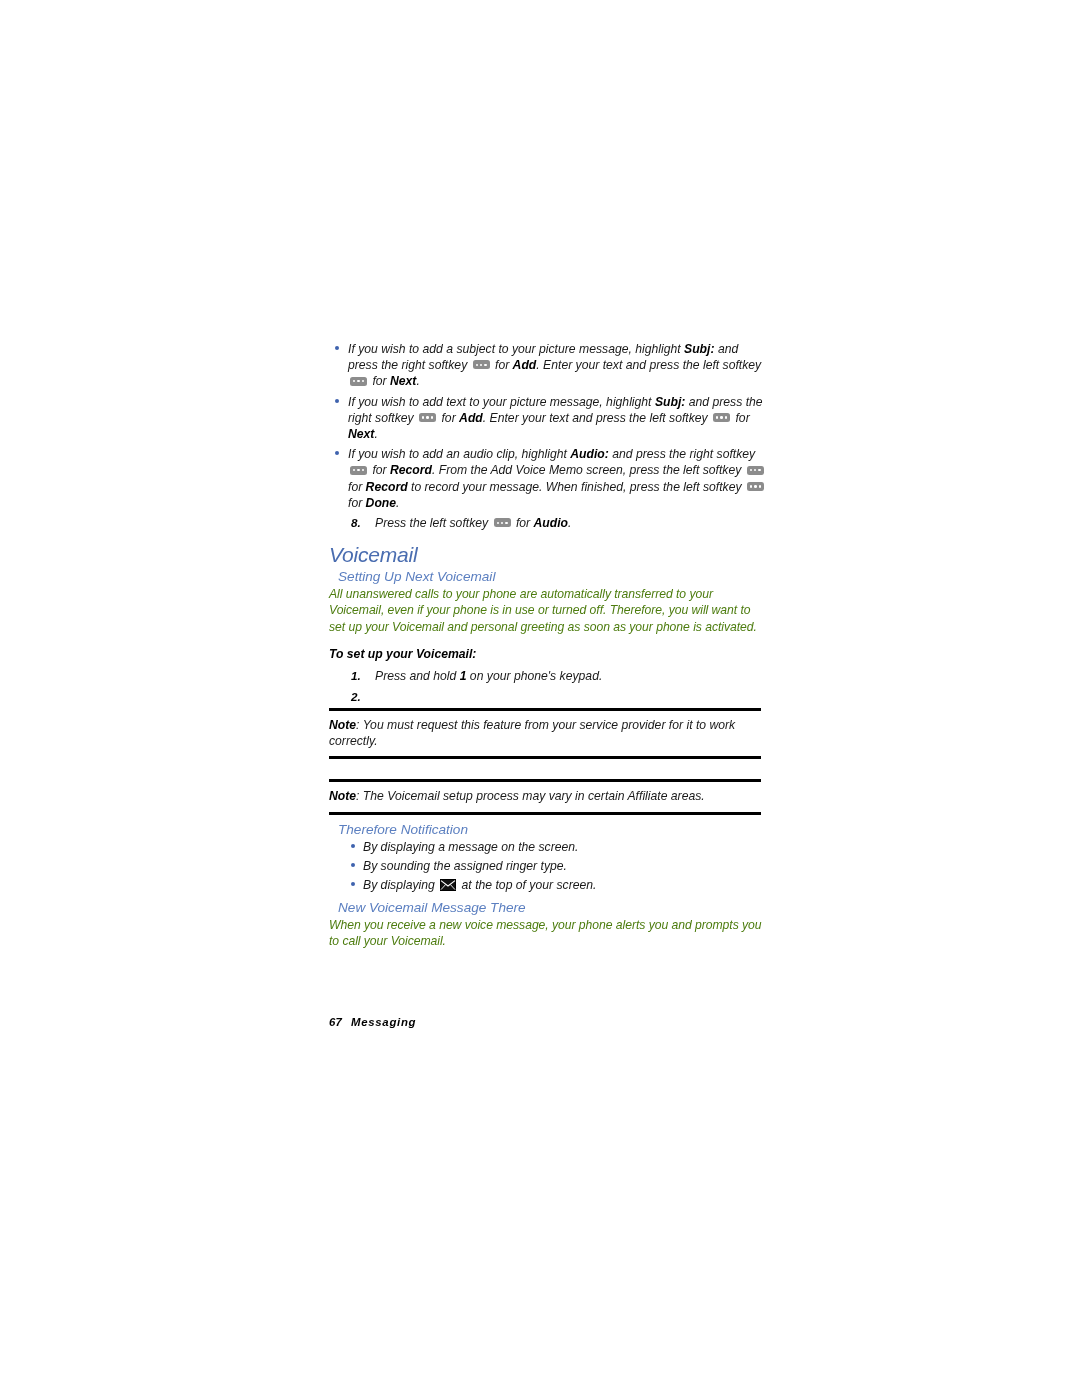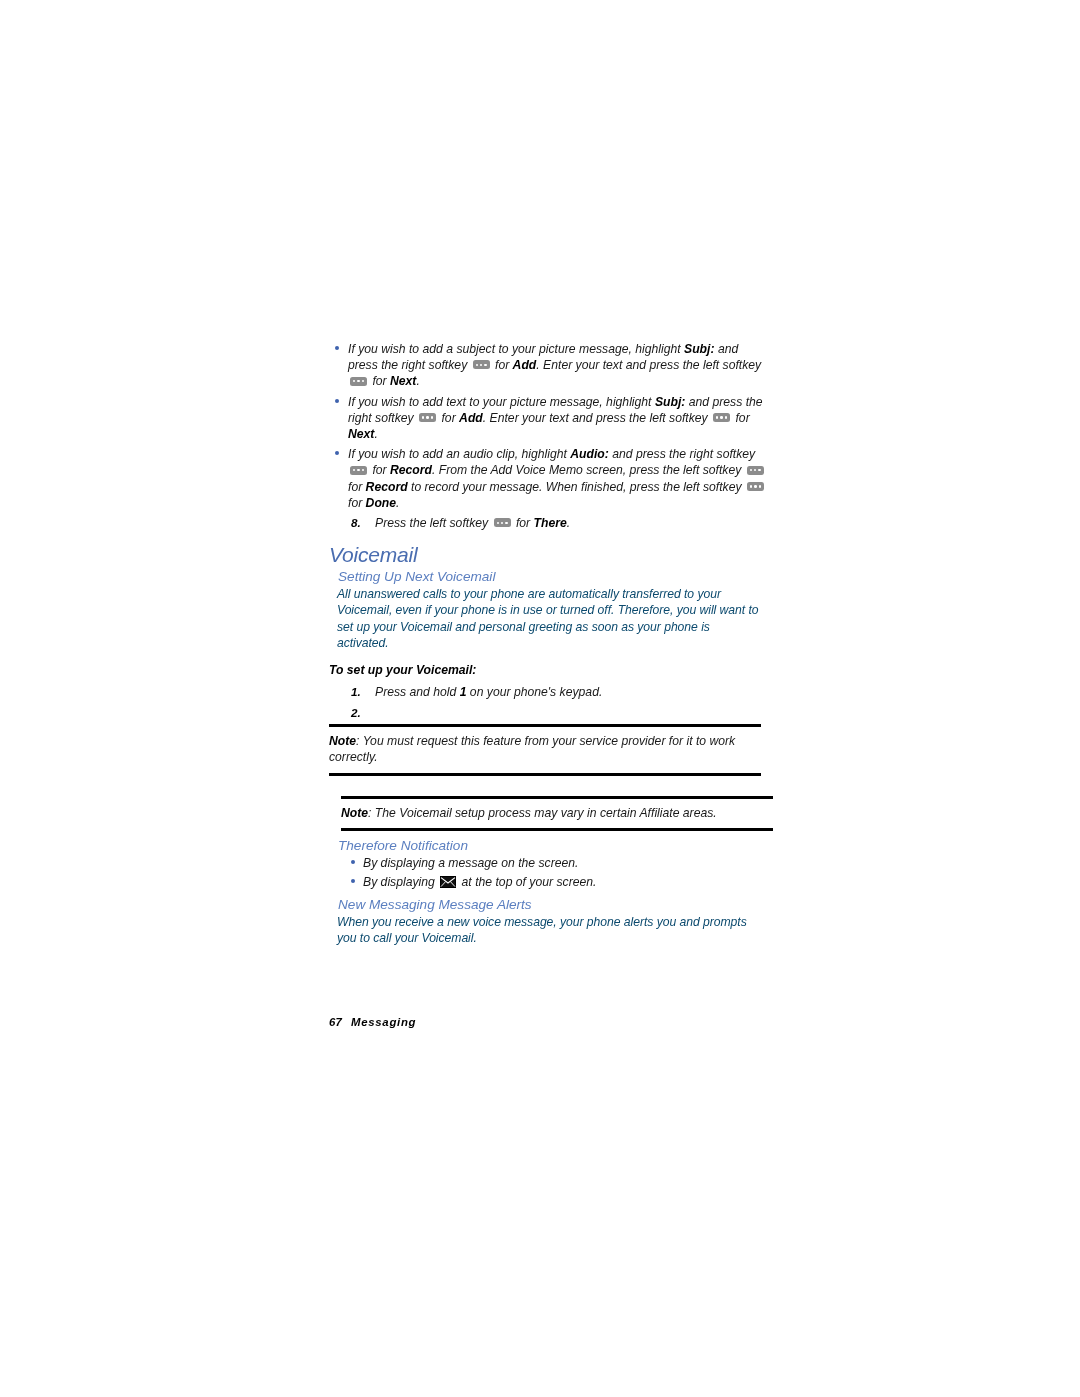--- a/index.html
+++ b/index.html
@@ -26,22 +26,22 @@
     position: absolute;
     left: 313px;
     top: 341px;
     width: 440px;
   }
 
   
   .body-text {
     font-size: 12.2px;
     line-height: 16.2px;
-    color: #0c4a6e;
-    margin: 8px;
+    color: #4d7c0f;
+    margin: 0;
     letter-spacing: -0.05px;
   }
   b, .b { font-weight: bold; color: #000; }
 
   
   .bullet-list { margin: 0; padding: 0; list-style: none; }
   .bullet-item {
     position: relative;
     padding-left: 19px;
     margin-bottom: 4px;
@@ -148,21 +148,21 @@
     height: 3px;
     background: #000000;
     width: 432px;
   }
   .note .note-body {
     padding: 6px 0 7px 0;
     font-size: 12.2px;
     line-height: 16.2px;
     color: #1a1a1a;
   }
-  .note.second { margin-top: 20px; margin-left: 12px; }
+  .note.second { margin-top: 20px; }
   .para-tight { margin-top: 0px; }
 
   
   .footer {
     position: absolute;
     left: 313px;
     top: 1016px;
     font-size: 11.4px;
     font-weight: bold;
     color: #000;
@@ -191,21 +191,21 @@
         <span class="rich">If you wish to add text to your picture message, highlight <b>Subj:</b> and press the right softkey <span class="softkey"><i></i><i></i><i></i></span> for <b>Add</b>. Enter your text and press the left softkey <span class="softkey"><i></i><i></i><i></i></span> for <b>Next</b>.</span>
       </li>
       <li class="bullet-item">
         <span class="dot"></span>
         <span class="rich">If you wish to add an audio clip, highlight <b>Audio:</b> and press the right softkey <span class="softkey"><i></i><i></i><i></i></span> for <b>Record</b>. From the Add Voice Memo screen, press the left softkey <span class="softkey"><i></i><i></i><i></i></span> for <b>Record</b> to record your message. When finished, press the left softkey <span class="softkey"><i></i><i></i><i></i></span> for <b>Done</b>.</span>
       </li>
     </ul>
 
     <div class="num-item step8">
       <span class="num">8.</span>
-      <span class="rich">Press the left softkey <span class="softkey"><i></i><i></i><i></i></span> for <b>There</b>.</span>
+      <span class="rich">Press the left softkey <span class="softkey"><i></i><i></i><i></i></span> for <b>Audio</b>.</span>
     </div>
 
     <h1 class="h1">Voicemail</h1>
     <h2 class="h2">Setting Up Next Voicemail</h2>
     <p class="body-text para-tight">All unanswered calls to your phone are automatically transferred to your Voicemail, even if your phone is in use or turned off. Therefore, you will want to set up your Voicemail and personal greeting as soon as your phone is activated.</p>
 
     <div class="lead-bold">To set up your Voicemail:</div>
 
     <div class="num-item">
       <span class="num">1.</span>
@@ -226,32 +226,36 @@
       <div class="note-body rich"><b>Note</b>: The Voicemail setup process may vary in certain Affiliate areas.</div>
       <div class="rule"></div>
     </div>
 
     <h2 class="h2 spaced">Therefore Notification</h2>
 
     <ul class="bullet-list notif-bullets">
       <li class="bullet-item">
         <span class="dot"></span>
         <span class="rich">By displaying a message on the screen.</span>
+      </li>
+      <li class="bullet-item">
+        <span class="dot"></span>
+        <span class="rich">By sounding the assigned ringer type.</span>
       </li>
       <li class="bullet-item">
         <span class="dot"></span>
         <span class="rich">By displaying <span class="envelope"><svg width="16" height="12" viewBox="0 0 16 12" xmlns="http://www.w3.org/2000/svg">
                 <rect x="0.5" y="0.5" width="15" height="11" fill="#111" stroke="#000"></rect>
                 <path d="M1 1.6 L8 7 L15 1.6" fill="none" stroke="#fff" stroke-width="1.1"></path>
                 <path d="M1 10.6 L5.6 5.6 M15 10.6 L10.4 5.6" fill="none" stroke="#fff" stroke-width="0.9"></path>
               </svg></span> at the top of your screen.</span>
       </li>
     </ul>
 
-    <h2 class="h2 spaced">New Messaging Message Alerts</h2>
+    <h2 class="h2 spaced">New Voicemail Message There</h2>
     <p class="body-text para-tight">When you receive a new voice message, your phone alerts you and prompts you to call your Voicemail.</p>
 
   </div>
 
   <div class="footer">
     <span class="pnum">67</span><span class="chap">Messaging</span>
   </div>
 </div>
 
 </body></html>

